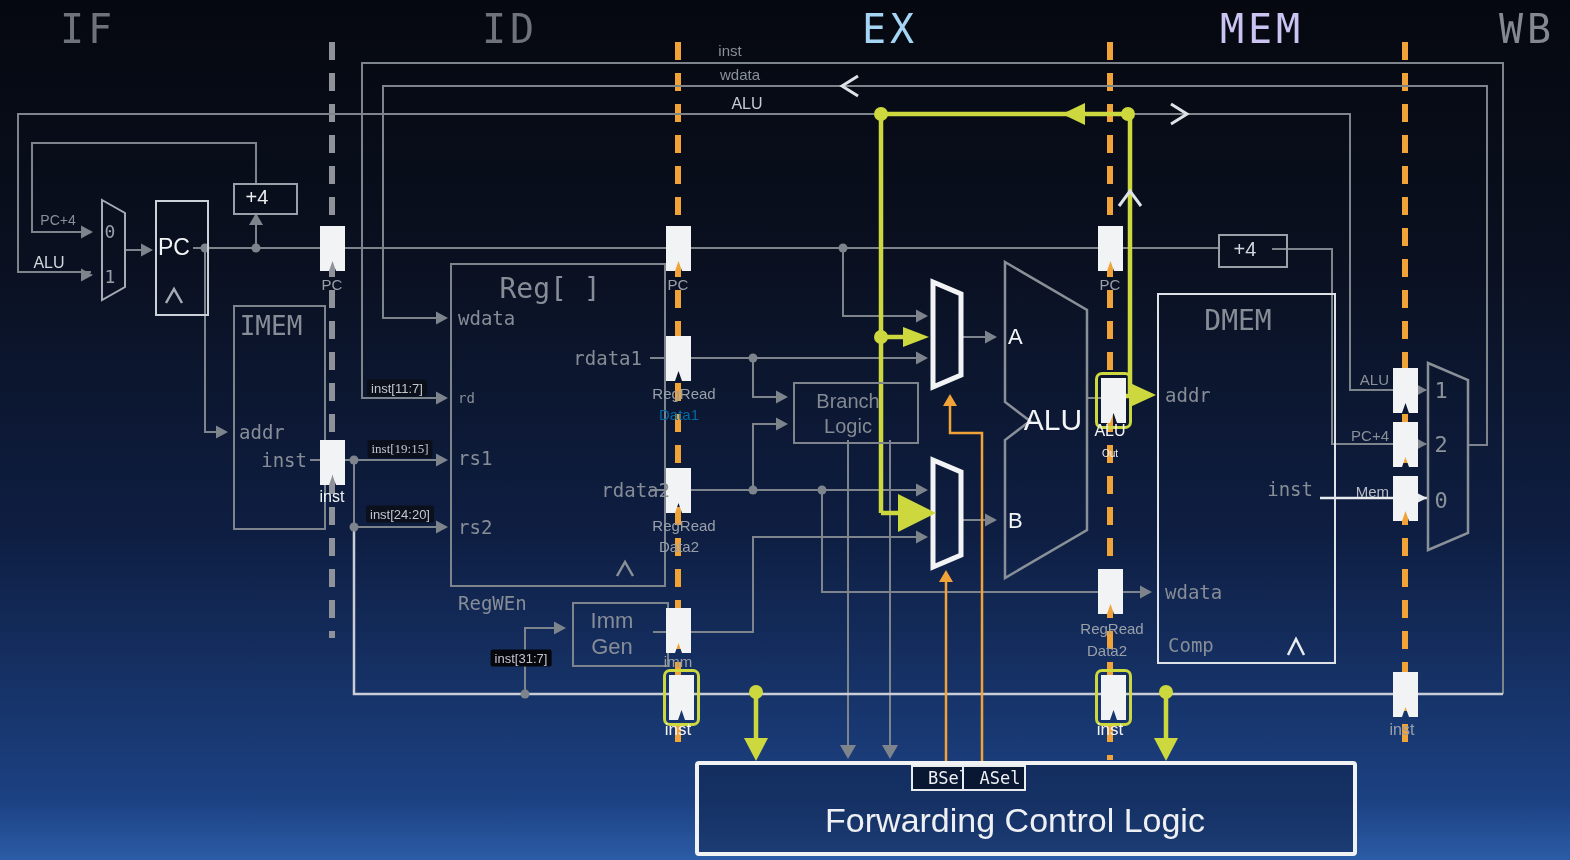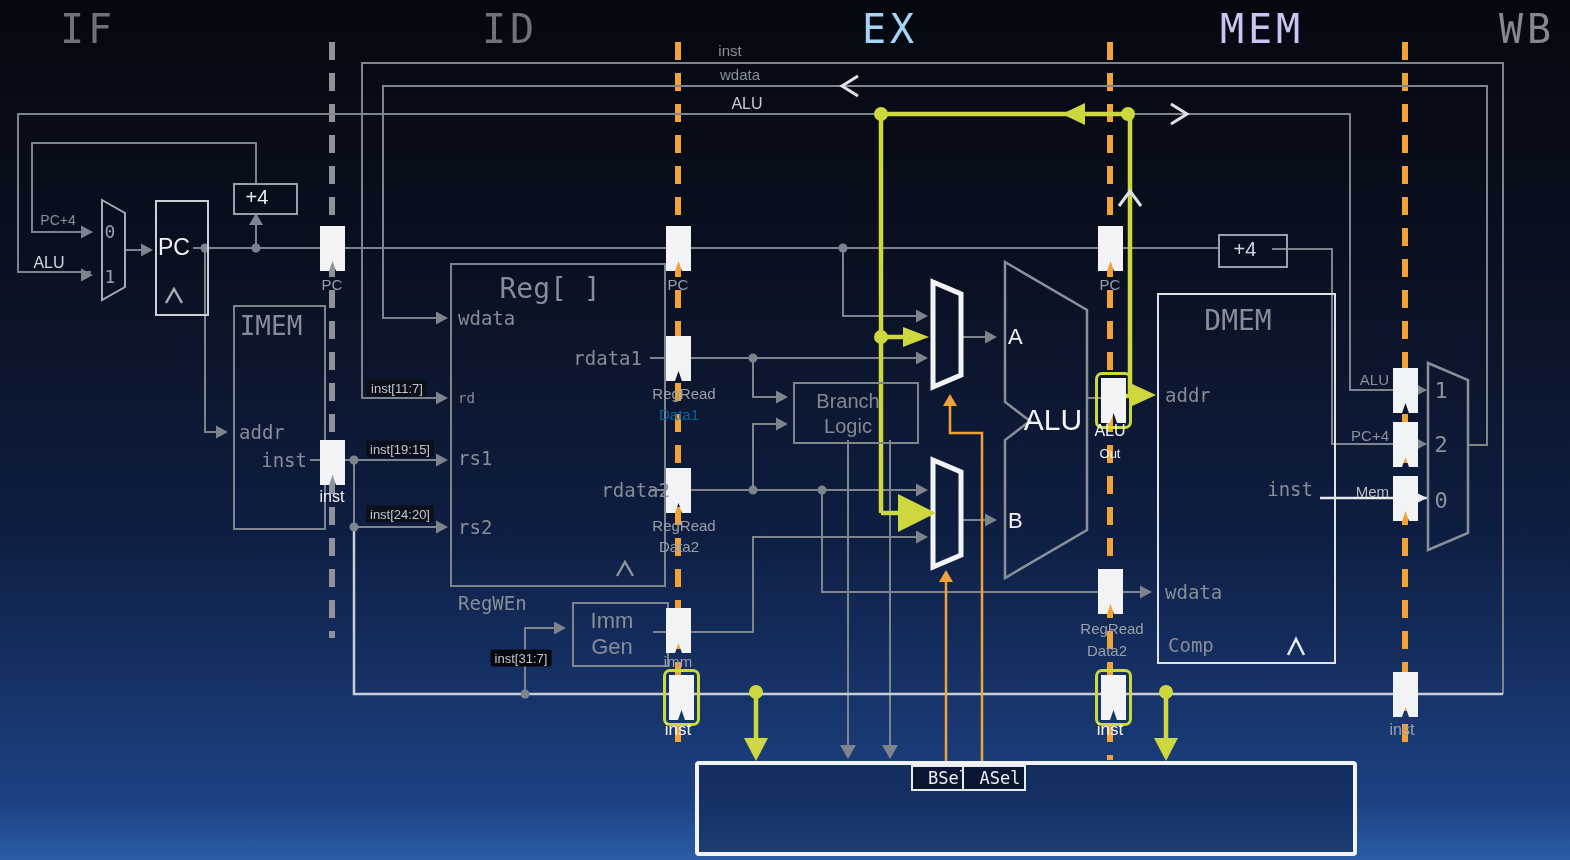--- a/index.html
+++ b/index.html
@@ -223,41 +223,41 @@
 <div class="lab mono" style="left:550px;top:288px;font-size:28px;">Reg[ ]</div>
 <div class="lab mono ll" style="left:458px;top:318px;font-size:19px;">wdata</div>
 <div class="lab mono ll" style="left:458px;top:398px;font-size:14px;">rd</div>
 <div class="lab mono ll" style="left:458px;top:458px;font-size:19px;">rs1</div>
 <div class="lab mono ll" style="left:458px;top:527px;font-size:19px;">rs2</div>
 <div class="lab mono ll" style="left:458px;top:603px;font-size:19px;">RegWEn</div>
 <div class="lab mono lr" style="left:642px;top:358px;font-size:19px;">rdata1</div>
 <div class="lab mono lr" style="left:670px;top:490px;font-size:19px;">rdata2</div>
 
 <div class="chip" style="left:397px;top:388px;">inst[11:7]</div>
-<div class="chip" style="left:400px;top:449px;">inst[19:15]</div>
+<div class="chip" style="left:400px;top:449px;font-family:Liberation Serif, serif;">inst[19:15]</div>
 <div class="chip" style="left:400px;top:514px;">inst[24:20]</div>
 <div class="chip" style="left:521px;top:658px;background:#05070c;">inst[31:7]</div>
 
 <div class="lab" style="left:612px;top:621px;font-size:22px;">Imm</div>
 <div class="lab" style="left:612px;top:647px;font-size:22px;">Gen</div>
 <div class="lab" style="left:848px;top:401px;font-size:20px;color:#848a93;">Branch</div>
 <div class="lab" style="left:848px;top:426px;font-size:20px;color:#848a93;">Logic</div>
 
 <div class="lab" style="left:332px;top:284px;font-size:15px;color:#9aa0a8;">PC</div>
 <div class="lab" style="left:332px;top:497px;font-size:16px;color:#f2f4f6;">inst</div>
 <div class="lab" style="left:678px;top:284px;font-size:15px;color:#9aa0a8;">PC</div>
 <div class="lab" style="left:684px;top:393px;font-size:15px;color:#9aa0a8;">RegRead</div>
 <div class="lab" style="left:679px;top:414px;font-size:15px;color:#0369a1;">Data1</div>
 <div class="lab" style="left:684px;top:525px;font-size:15px;color:#9aa0a8;">RegRead</div>
 <div class="lab" style="left:679px;top:546px;font-size:15px;color:#9aa0a8;">Data2</div>
 <div class="lab" style="left:678px;top:661px;font-size:15px;color:#9aa0a8;">imm</div>
 <div class="lab" style="left:678px;top:730px;font-size:17px;color:#f2f4f6;">inst</div>
 <div class="lab" style="left:1110px;top:284px;font-size:15px;color:#9aa0a8;">PC</div>
 <div class="lab" style="left:1110px;top:431px;font-size:16px;color:#f2f4f6;">ALU</div>
-<div class="lab" style="left:1110px;top:453px;font-size:13px;color:#f2f4f6;">Out</div>
+<div class="lab" style="left:1110px;top:453px;font-size:10px;color:#f2f4f6;">Out</div>
 <div class="lab" style="left:1112px;top:628px;font-size:15px;color:#9aa0a8;">RegRead</div>
 <div class="lab" style="left:1107px;top:650px;font-size:15px;color:#9aa0a8;">Data2</div>
 <div class="lab" style="left:1110px;top:730px;font-size:17px;color:#f2f4f6;">inst</div>
 <div class="lab" style="left:1402px;top:730px;font-size:16px;color:#9aa0a8;">inst</div>
 
 <div class="lab ll" style="left:1008px;top:337px;font-size:22px;color:#f2f4f6;">A</div>
 <div class="lab ll" style="left:1008px;top:521px;font-size:22px;color:#f2f4f6;">B</div>
 <div class="lab" style="left:1053px;top:420px;font-size:30px;color:#f2f4f6;">ALU</div>
 
 <div class="lab mono" style="left:1238px;top:320px;font-size:28px;">DMEM</div>
@@ -267,14 +267,15 @@
 <div class="lab mono ll" style="left:1168px;top:645px;font-size:19px;">Comp</div>
 <div class="lab" style="left:1245px;top:249px;font-size:20px;color:#d3d7dd;">+4</div>
 
 <div class="lab lr" style="left:1389px;top:379px;font-size:15px;color:#8a9099;">ALU</div>
 <div class="lab lr" style="left:1389px;top:435px;font-size:15px;color:#8a9099;">PC+4</div>
 <div class="lab lr" style="left:1389px;top:491px;font-size:15px;color:#b9bec6;">Mem</div>
 <div class="lab mono" style="left:1441px;top:390px;font-size:22px;color:#8c929a;">1</div>
 <div class="lab mono" style="left:1441px;top:444px;font-size:22px;color:#8c929a;">2</div>
 <div class="lab mono" style="left:1441px;top:500px;font-size:22px;color:#8c929a;">0</div>
 
+<div class="lab" style="left:1015px;top:820px;font-size:34px;color:#eef0f3;">Forwarding Control Logic</div>
 
 </div>
 
 </body></html>

